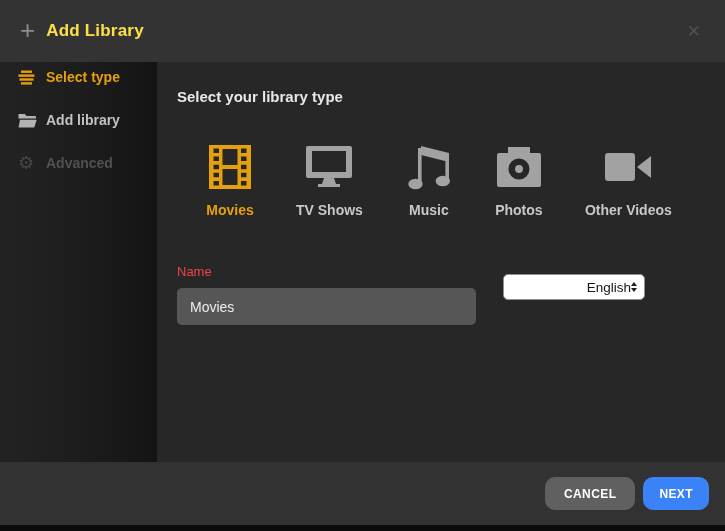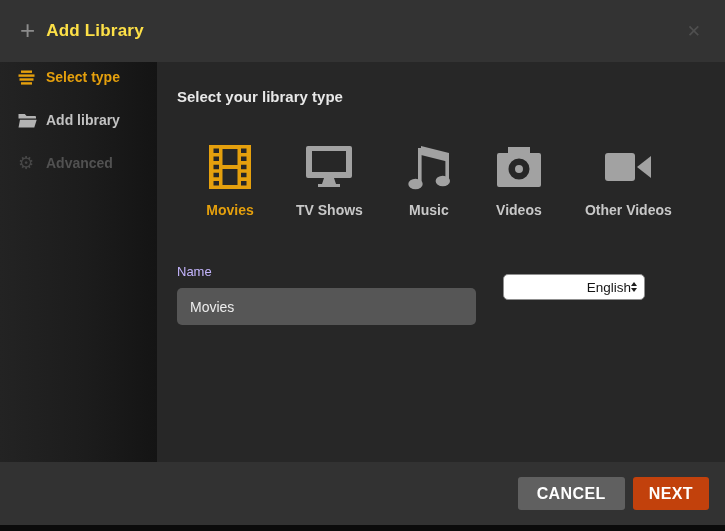--- a/index.html
+++ b/index.html
@@ -58,21 +58,21 @@
     cursor: pointer; margin: 0 21px; min-width: 48px;
   }
   .type-icon-box { height: 52px; display: flex; align-items: center; justify-content: center; }
   .type-item .type-label { margin-top: 9px; font-size: 14px; font-weight: 600; color: #c8c8c8; white-space: nowrap; }
   .type-item { color: #a2a2a2; }            
   .type-item.selected { color: #e5a00d; }
   .type-item.selected .type-label { color: #e5a00d; }
 
   
   .form-row { margin-top: 46px; display: flex; }
-  .field-label { font-size: 13px; color: #c4b5fd; }
+  .field-label { font-size: 13px; color: #ef4444; }
   .name-block { width: 299px; }
   .name-input {
     margin-top: 9px; width: 299px; height: 37px; background: #565656;
     border: none; border-radius: 5px; color: #ededed; font-size: 14px;
     padding: 0 13px; outline: none; font-family: inherit;
   }
   .lang-block { margin-left: 27px; }
   .lang-select {
     margin-top: 10px; width: 142px; height: 26px; background: #ffffff;
     border: 1px solid #8f8f8f; border-radius: 5px; display: flex; align-items: center;
@@ -83,26 +83,26 @@
   .stepper .up { width: 0; height: 0; border-left: 3.5px solid transparent; border-right: 3.5px solid transparent; border-bottom: 4.5px solid #1d1d1d; }
   .stepper .down { width: 0; height: 0; border-left: 3.5px solid transparent; border-right: 3.5px solid transparent; border-top: 4.5px solid #1d1d1d; }
 
   
   .dlg-footer {
     height: 63px; flex: 0 0 63px; background: #323232;
     display: flex; align-items: center; justify-content: flex-end;
     padding-right: 16px; gap: 8px;
   }
   .btn {
-    height: 33px; border: none; border-radius: 3px; color: #ffffff;
-    font-size: 16px; font-weight: 700; letter-spacing: 0.4px; cursor: pointer;
+    height: 33px; border: none; border-radius: 10px; color: #ffffff;
+    font-size: 12px; font-weight: 700; letter-spacing: 0.4px; cursor: pointer;
     font-family: inherit;
   }
   .btn-cancel { background: #606060; padding: 0 19px; }
-  .btn-next { background: #c2410c; padding: 4px 16px; }
+  .btn-next { background: #3b82f6; padding: 4px 16px; }
 
   .bottom-strip { height: 6px; flex: 0 0 6px; background: #0b0b0b; }
 
   svg { display: block; }
 </style>
 </head>
 <body>
 
 <div class="dialog">
 
@@ -185,21 +185,21 @@
         </div>
 
         <div class="type-item">
           <span class="type-icon-box">
             <svg width="46" height="42" viewBox="0 0 46 42" fill="currentColor">
               <path fill-rule="evenodd" d="M12 1 h22 v6 h9 a2 2 0 0 1 2 2 v30 a2 2 0 0 1 -2 2 H3 a2 2 0 0 1 -2 -2 V9 a2 2 0 0 1 2 -2 h9 z
                 M23 12.5 a10.5 10.5 0 1 0 0 21 a10.5 10.5 0 1 0 0 -21 z
                 M23 19 a4 4 0 1 1 0 8 a4 4 0 1 1 0 -8 z"></path>
             </svg>
           </span>
-          <span class="type-label">Videos</span>
+          <span class="type-label">Photos</span>
         </div>
 
         <div class="type-item">
           <span class="type-icon-box">
             <svg width="47" height="38" viewBox="0 0 47 38" fill="currentColor">
               <rect x="0" y="5" width="30" height="28" rx="3"></rect>
               <polygon points="32,19 46,8 46,30"></polygon>
             </svg>
           </span>
           <span class="type-label">Other Videos</span>

